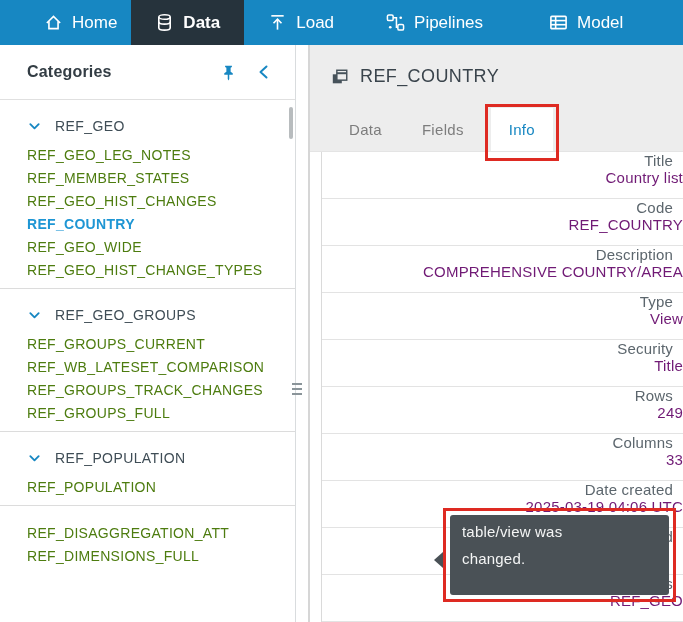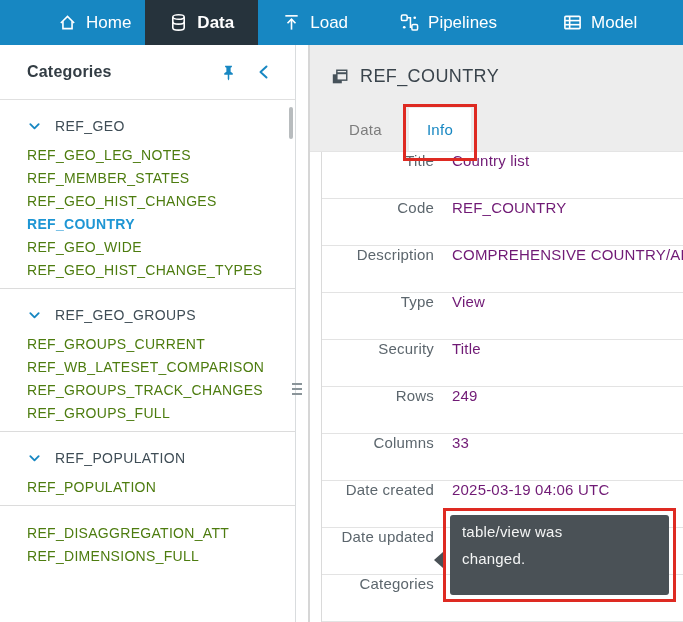--- a/index.html
+++ b/index.html
@@ -7,21 +7,21 @@
   body { font-family:"Liberation Sans", sans-serif; }
   #page {
     position:relative; width:683px; height:622px; overflow:hidden;
     background:#fff; font-family:"Liberation Sans", sans-serif;
   }
 
   
   .navbar {
     position:absolute; left:0; top:0; width:683px; height:45px;
     background:#1787c2; display:flex; align-items:stretch;
-    padding-left:44px; white-space:nowrap;
+    padding-left:30px; white-space:nowrap;
   }
   .nav-item {
     display:flex; align-items:center; gap:9px; padding:0 14px;
     color:#fff; font-size:17px; cursor:pointer;
   }
   .nav-item svg { flex:0 0 auto; }
   .nav-item.active { background:#26333c; padding:0 24px; font-weight:bold; }
   .nav-home { margin-left:0; }
   .nav-load { margin-left:10px; }
   .nav-pipelines { margin-left:24px; }
@@ -87,22 +87,23 @@
   }
   .tab.active { background:#fff; color:#1787c2; padding:0 18px; }
   .tab-annotation {
     position:absolute; left:-6px; right:-6px; top:-4px; bottom:-10px;
     border:3px solid #de2a22; pointer-events:none; z-index:30;
   }
 
   
   .info-table { margin-left:11px; border-left:1px solid #dadada; }
   .info-row {
-    display:flex; height:47px; align-items:flex-start;
+    display:flex; height:47px; align-items:flex-end;
     border-bottom:1px solid #e3e3e3;
+    flex-direction:column;
   }
   .info-label {
     width:122px; flex:0 0 auto; text-align:right; padding-right:10px;
     font-size:15px; color:#5c666d; letter-spacing:.2px;
   }
   .info-value {
     flex:1; padding-left:8px; font-size:15px; color:#701a75; letter-spacing:.2px;
     white-space:nowrap; overflow:hidden;
   }
 
@@ -262,20 +263,23 @@
         <rect x="6.5" y="2.5" width="11" height="11" fill="#ededed" stroke="#46525a" stroke-width="1.6"></rect>
         <path d="M6.5 5.8 H17.5" stroke="#46525a" stroke-width="2.2"></path>
       </svg>
       <span class="main-title">REF_COUNTRY</span>
     </div>
 
     <div class="tabbar">
       <div class="tab">
         <span>Data</span>
       </div>
+      <div class="tab">
+        <span>Fields</span>
+      </div>
       <div class="tab active">
         <span>Info</span>
         <div class="tab-annotation"></div>
       </div>
     </div>
 
     <div class="info-table">
       <div class="info-row">
         <span class="info-label">Title</span>
         <span class="info-value">Country list</span>

